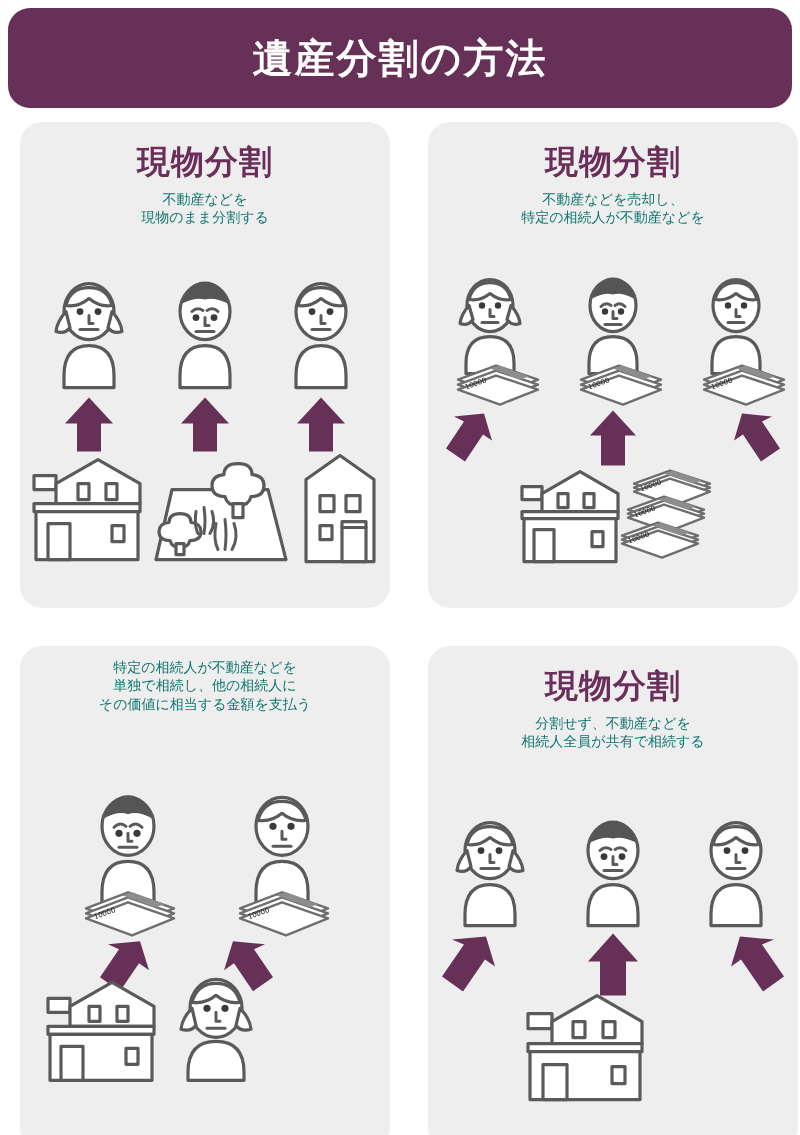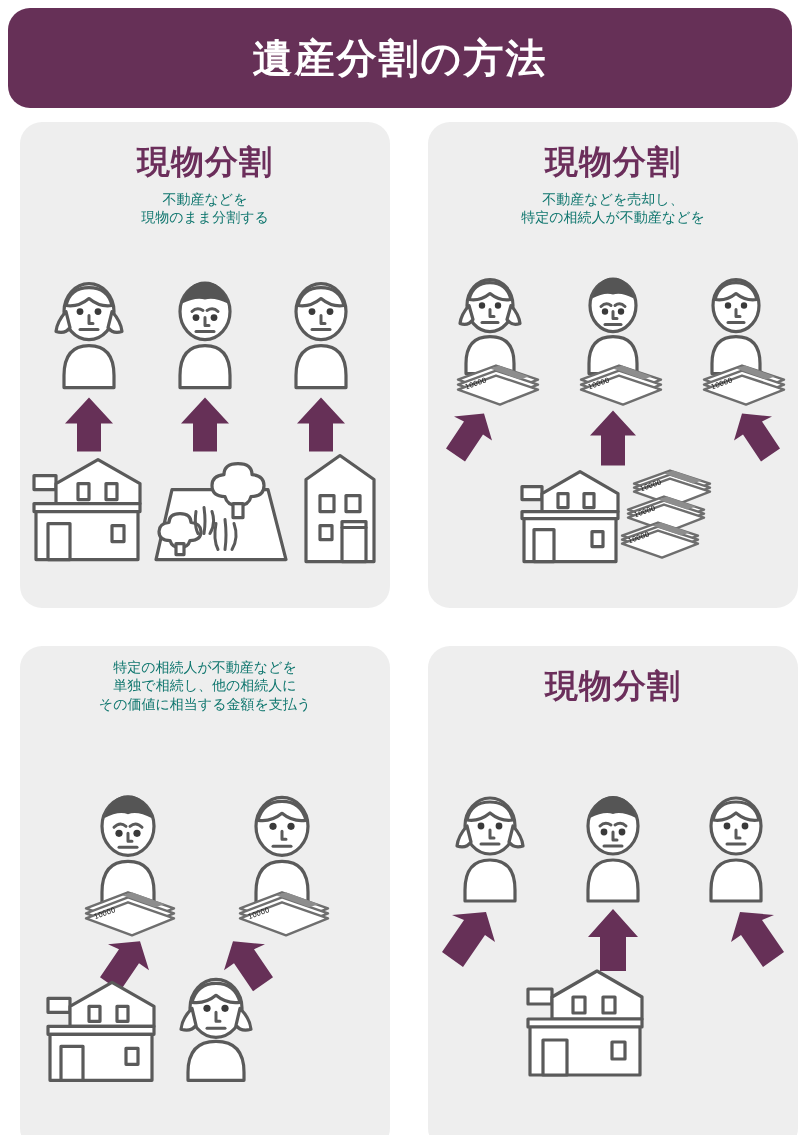--- a/index.html
+++ b/index.html
@@ -323,20 +323,22 @@
             <path class="ol-thin" d="M196 226 l0 9 l4 0"></path>
             <path class="ol-thin" d="M187 242 l18 0"></path>
             <path class="ol" d="M168 286 q0 -31 28 -31 q28 0 28 31 l0 8 l-56 0 z"></path>
           </g>
         </svg>
       </div>
     </div>
 
     <div class="panel">
       <div class="panel-title">現物分割</div>
+      <div class="panel-desc">分割せず、不動産などを
+相続人全員が共有で相続する</div>
       <div class="panel-art">
         <svg viewBox="0 0 370 300" preserveAspectRatio="xMidYMid meet">
 
           <g>
             <ellipse class="ol" cx="62" cy="50" rx="25" ry="28"></ellipse>
             <path class="ol" d="M39 44 q4 -18 23 -18 q19 0 23 18 q-12 2 -23 -7 q-11 9 -23 7z"></path>
             <path class="ol" d="M39 50 q-9 10 -10 20 q9 3 14 -4z"></path>
             <path class="ol" d="M85 50 q9 10 10 20 q-9 3 -14 -4z"></path>
             <circle cx="53" cy="50" r="3.4" fill="#3a3a3a"></circle>
             <circle cx="71" cy="50" r="3.4" fill="#3a3a3a"></circle>

